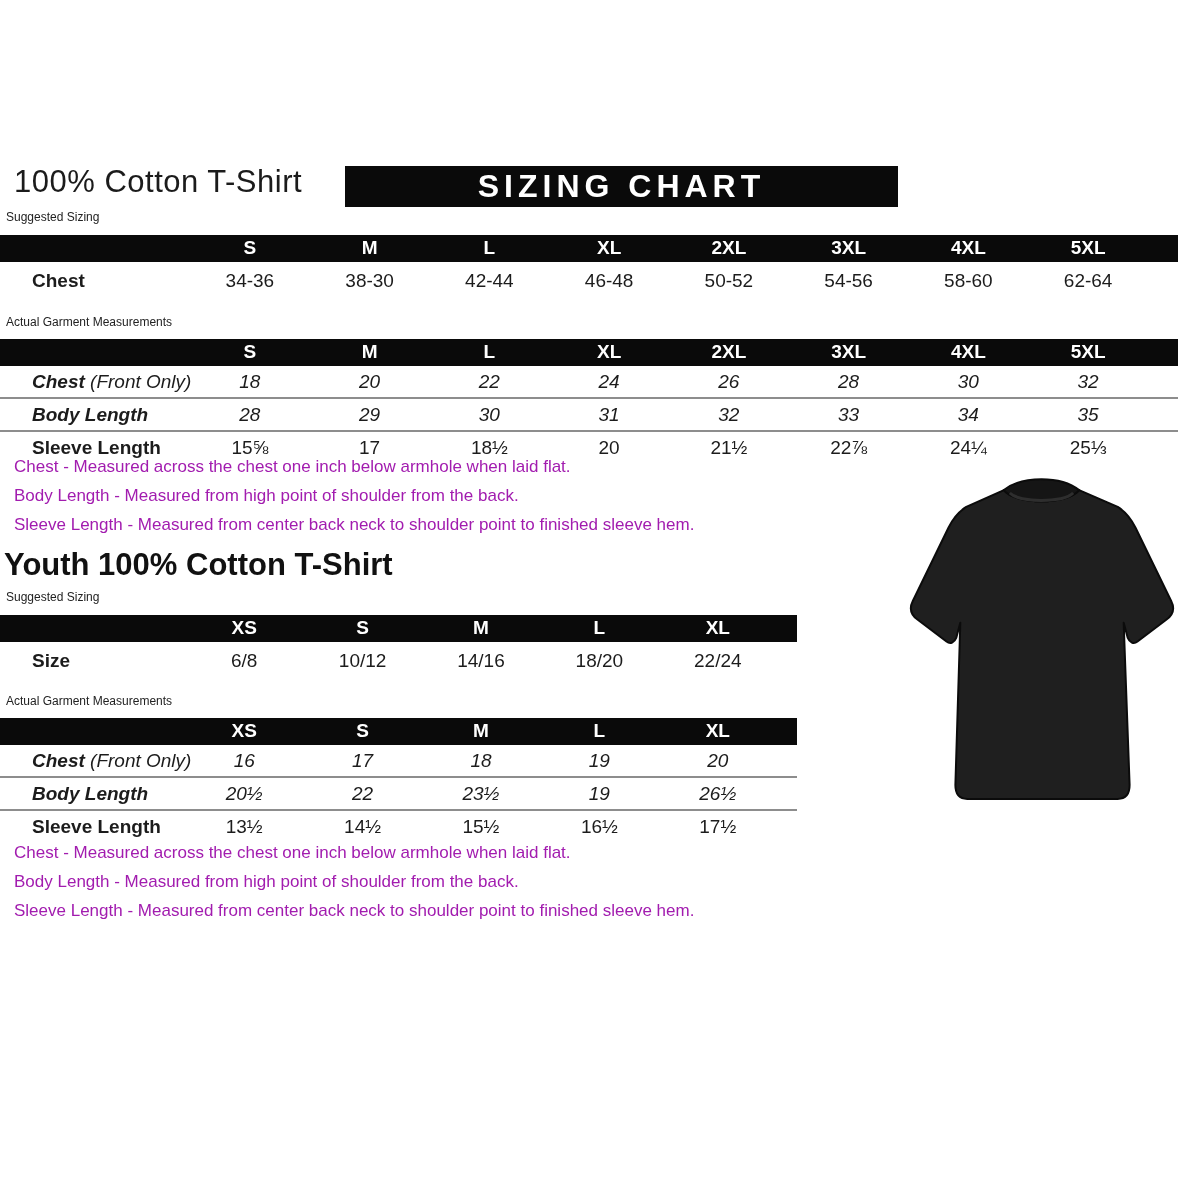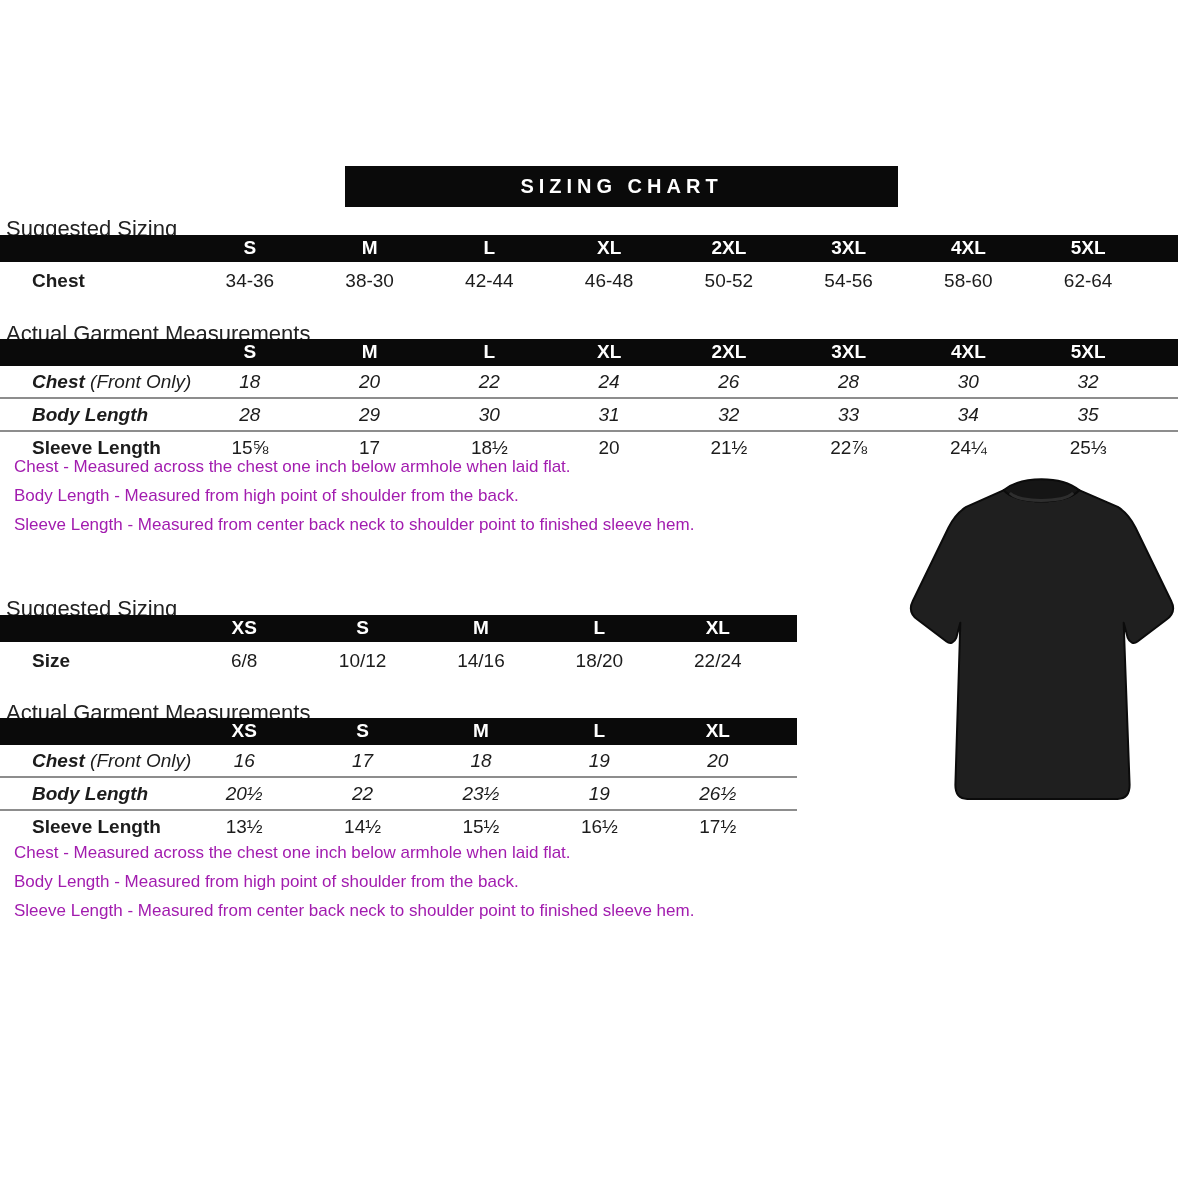--- a/index.html
+++ b/index.html
@@ -3,23 +3,23 @@
 <meta charset="utf-8">
 <style>
   * { margin:0; padding:0; box-sizing:border-box; }
   html,body { background:#ffffff; }
   body { font-family:"Liberation Sans", sans-serif; color:#161616; }
   .canvas { position:relative; width:1200px; height:1200px; background:#ffffff; overflow:hidden; }
 
   .title-main { position:absolute; left:14px; top:164px; font-size:31px; font-weight:400; letter-spacing:0.5px; color:#1b1b1b; }
   .banner { position:absolute; left:345px; top:166px; width:553px; height:41px; background:#0a0a0a;
             display:flex; align-items:center; justify-content:center; }
-  .banner span { color:#ffffff; font-weight:bold; font-size:20px; letter-spacing:5px; }
-
-  .section-label { position:absolute; left:6px; font-size:22px; color:#222;margin-top:6px; }
+  .banner span { color:#ffffff; font-weight:bold; font-size:32px; letter-spacing:5px; }
+
+  .section-label { position:absolute; left:6px; font-size:12px; color:#222; }
   .notes { position:absolute; left:14px; font-size:17px; color:#a21caf; }
   .notes div { margin-bottom:9px; }
 
   .title-youth { position:absolute; left:4px; top:547px; font-size:31px; font-weight:bold; color:#111; }
 
   table.sz { position:absolute; border-collapse:collapse; table-layout:fixed; }
   table.sz th { background:#0a0a0a; color:#ffffff; font-weight:bold; font-size:19px; text-align:center; padding:2px 0 3px; }
   table.sz td { font-size:19px; text-align:center; color:#1c1c1c; padding:5px 0 4px; }
   table.sz td.rowlbl { text-align:left; padding-left:32px; font-weight:bold; white-space:nowrap; }
   table.sz td.rowlbl .suffix { font-weight:normal; }
@@ -42,20 +42,21 @@
   .tshirt-wrap { position:absolute; left:893px; top:476px; width:297px; height:342px; }
 
   col.lbl-a { width:190px; } col.fill-a { width:30px; }
   col.lbl-y { width:185px; } col.fill-y { width:20px; }
 </style>
 </head>
 <body>
 
 <div class="canvas">
 
+  <div class="title-main">100% Cotton T-Shirt</div>
 
   <div class="banner">
     <span>SIZING CHART</span>
   </div>
 
   <div class="section-label" id="lbl-adult-suggested">Suggested Sizing</div>
 
   <table class="sz roomy" id="adult-suggested">
     <colgroup>
         <col class="lbl-a">
@@ -163,20 +164,21 @@
     </tr>
   </tbody>
     </table>
 
   <div class="notes" id="notes-adult">
     <div>Chest - Measured across the chest one inch below armhole when laid flat.</div>
     <div>Body Length - Measured from high point of shoulder from the back.</div>
     <div>Sleeve Length - Measured from center back neck to shoulder point to finished sleeve hem.</div>
   </div>
 
+  <div class="title-youth">Youth 100% Cotton T-Shirt</div>
 
   <div class="section-label" id="lbl-youth-suggested">Suggested Sizing</div>
 
   <table class="sz roomy" id="youth-suggested">
     <colgroup>
         <col class="lbl-y">
         <col>
         <col>
         <col>
         <col>

